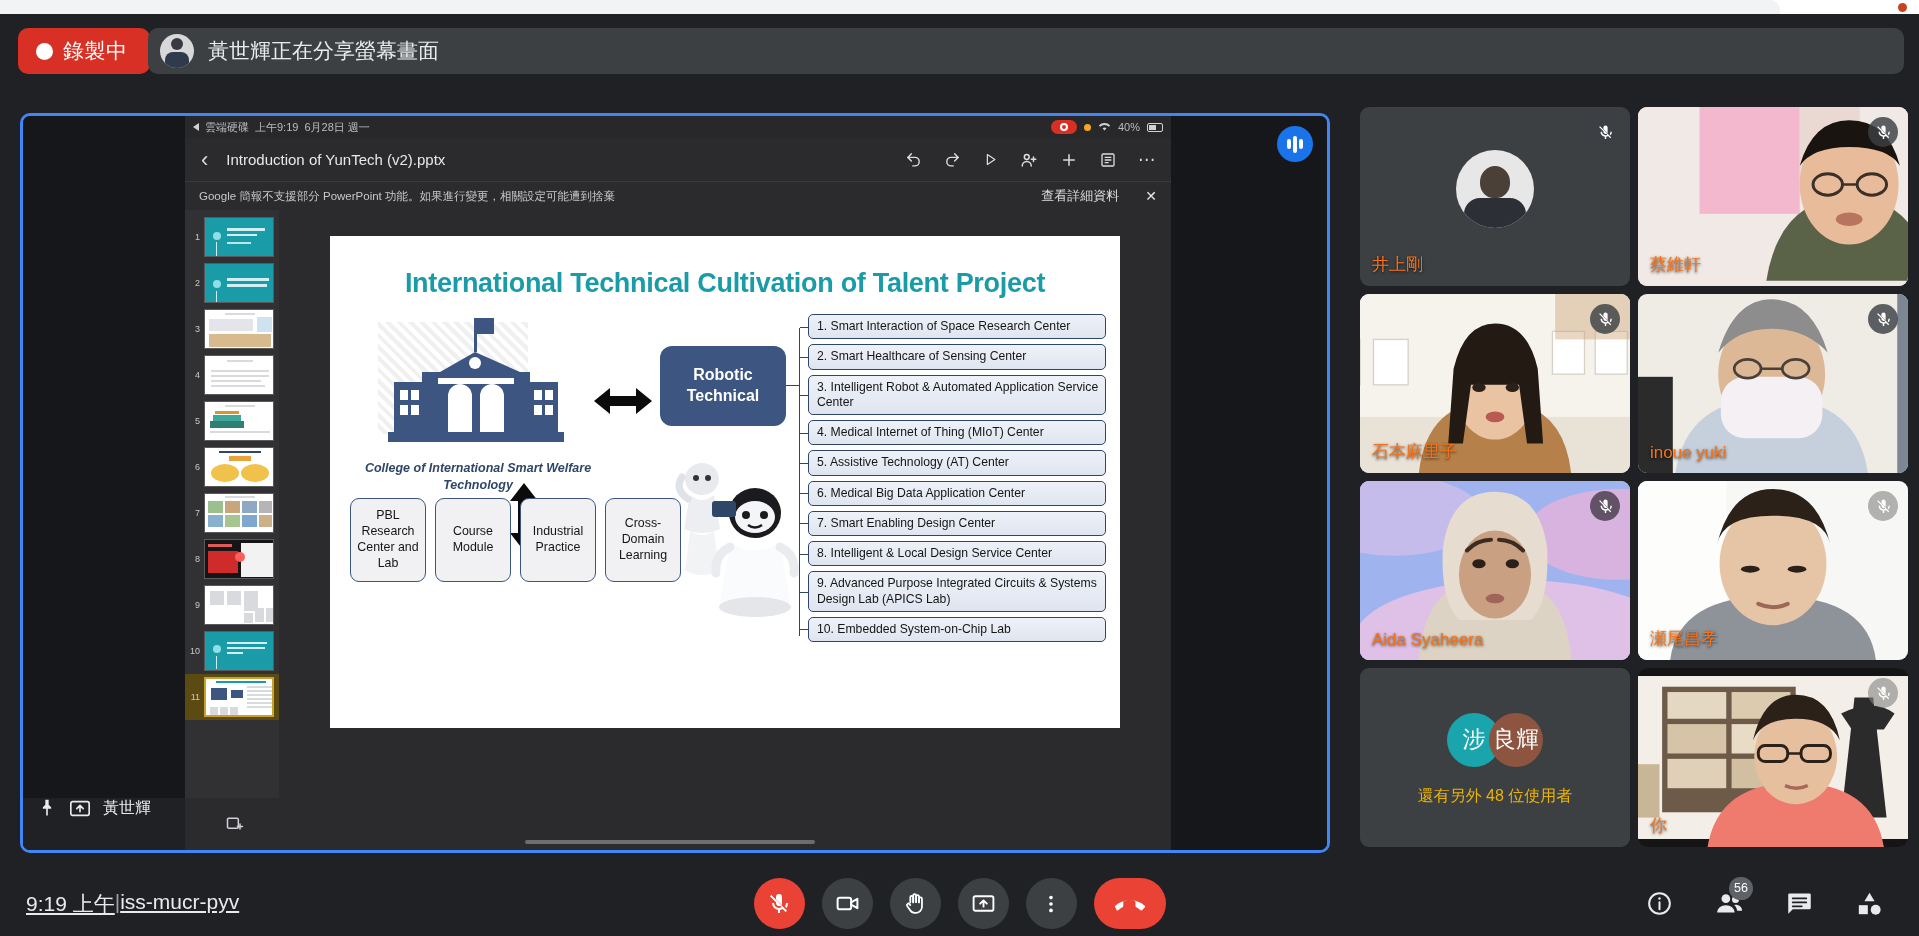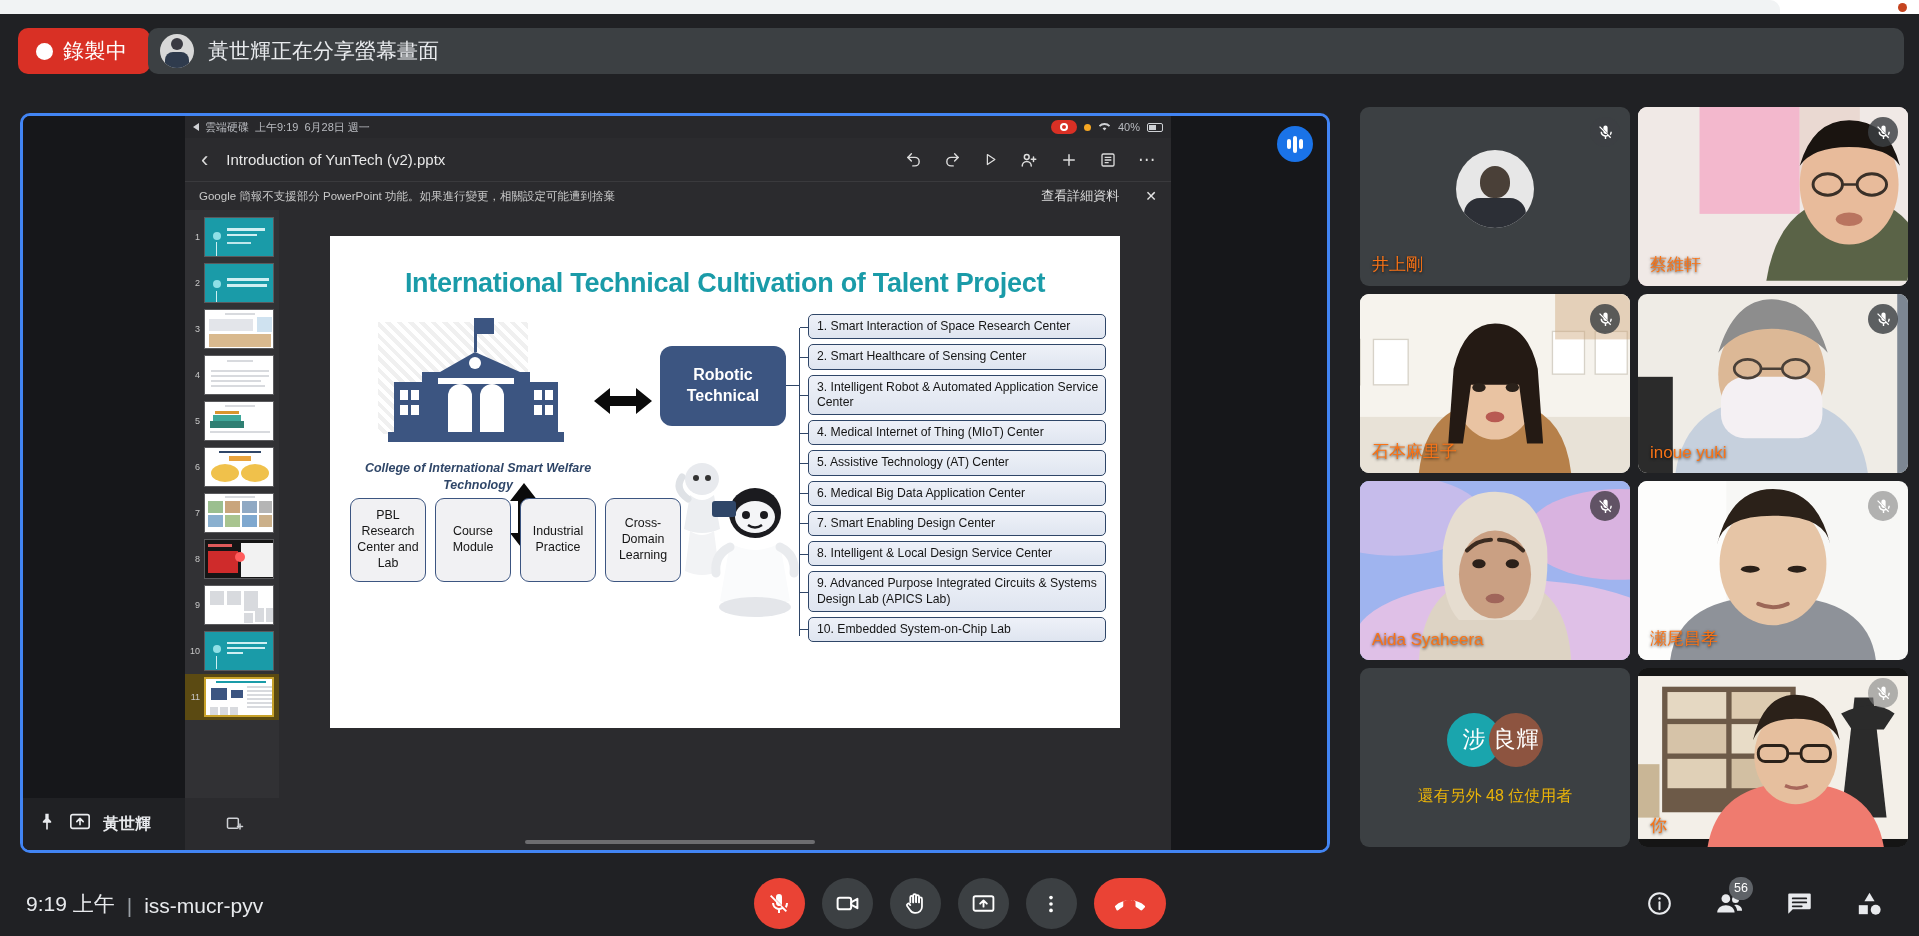--- a/index.html
+++ b/index.html
@@ -232,22 +232,22 @@
   }
 
   #scrollbar-h {
     position: absolute; left: 340px; bottom: 6px; width: 290px; height: 4px;
     background: #6d6d70; border-radius: 2px;
   }
 
   
   #presenter-bar {
     position: absolute; left: 0; bottom: 0; width: 162px; height: 52px;
-    background: #202124; display: flex; align-items: center;
-    gap: 12px; padding-left: 14px; color: #e8eaed; font-weight: bold;
+    background: #202124; display: flex; align-items: flex-start;
+    gap: 12px; padding-left: 14px; color: #e8eaed;
   }
   #presenter-bar .pname { font-size: 16px; }
   #popout-btn {
     position: absolute; left: 162px; bottom: 0; width: 100px; height: 52px;
     background: #2b2b2e; display: flex; align-items: center; justify-content: center;
   }
 
   
   #audio-bubble {
     position: absolute; right: 14px; top: 10px; width: 36px; height: 36px;
@@ -309,21 +309,21 @@
     text-align: center; color: #eab308; font-size: 16px;
   }
 
   
   #bottom-bar {
     position: absolute; left: 0; bottom: 0; width: 1919px; height: 65px;
     background: #202124; display: flex; align-items: center;
   }
   #meet-meta {
     position: absolute; left: 26px; color: #e8eaed; font-size: 21px;
-    display: flex; align-items: flex-end; gap: 12px;
+    display: flex; align-items: flex-start; gap: 0; text-decoration: underline;
   }
   #meet-meta .divider { color: #9aa0a6; }
   #center-controls {
     position: absolute; left: 50%; transform: translateX(-50%);
     display: flex; align-items: center; gap: 17px;
   }
   .ctl {
     width: 51px; height: 51px; border-radius: 50%; background: #3c4043;
     display: flex; align-items: center; justify-content: center; cursor: pointer;
   }

